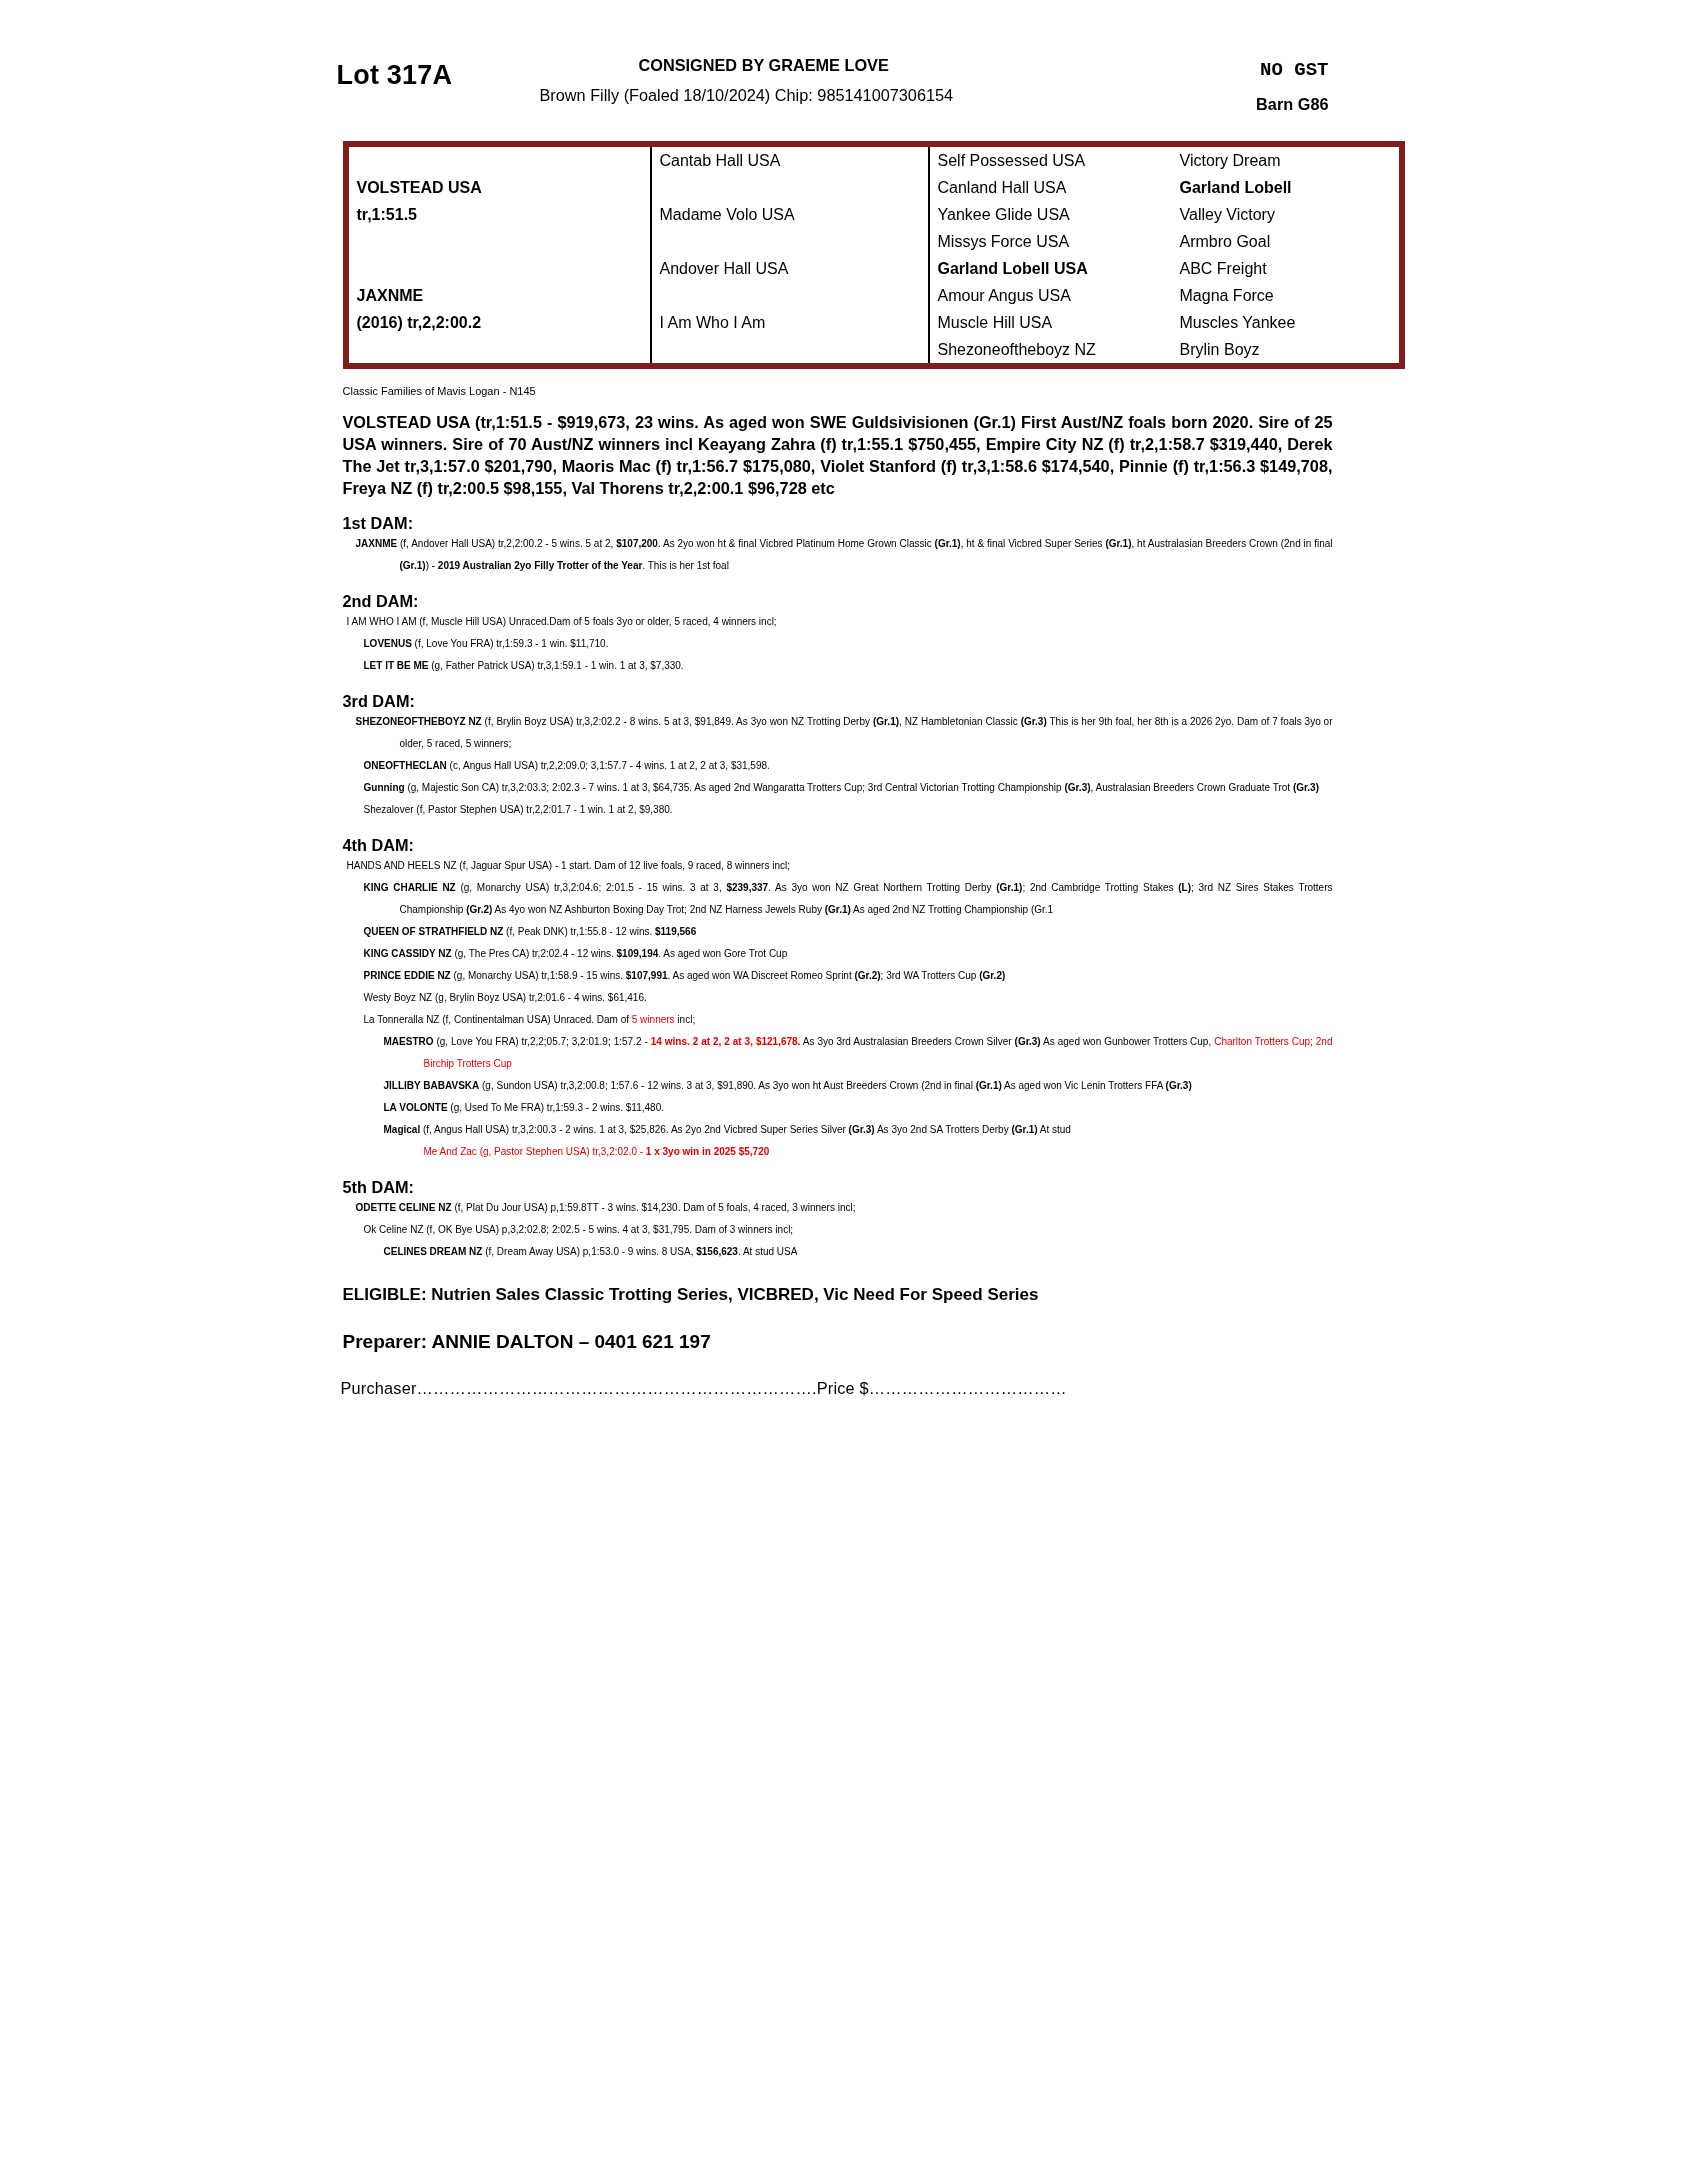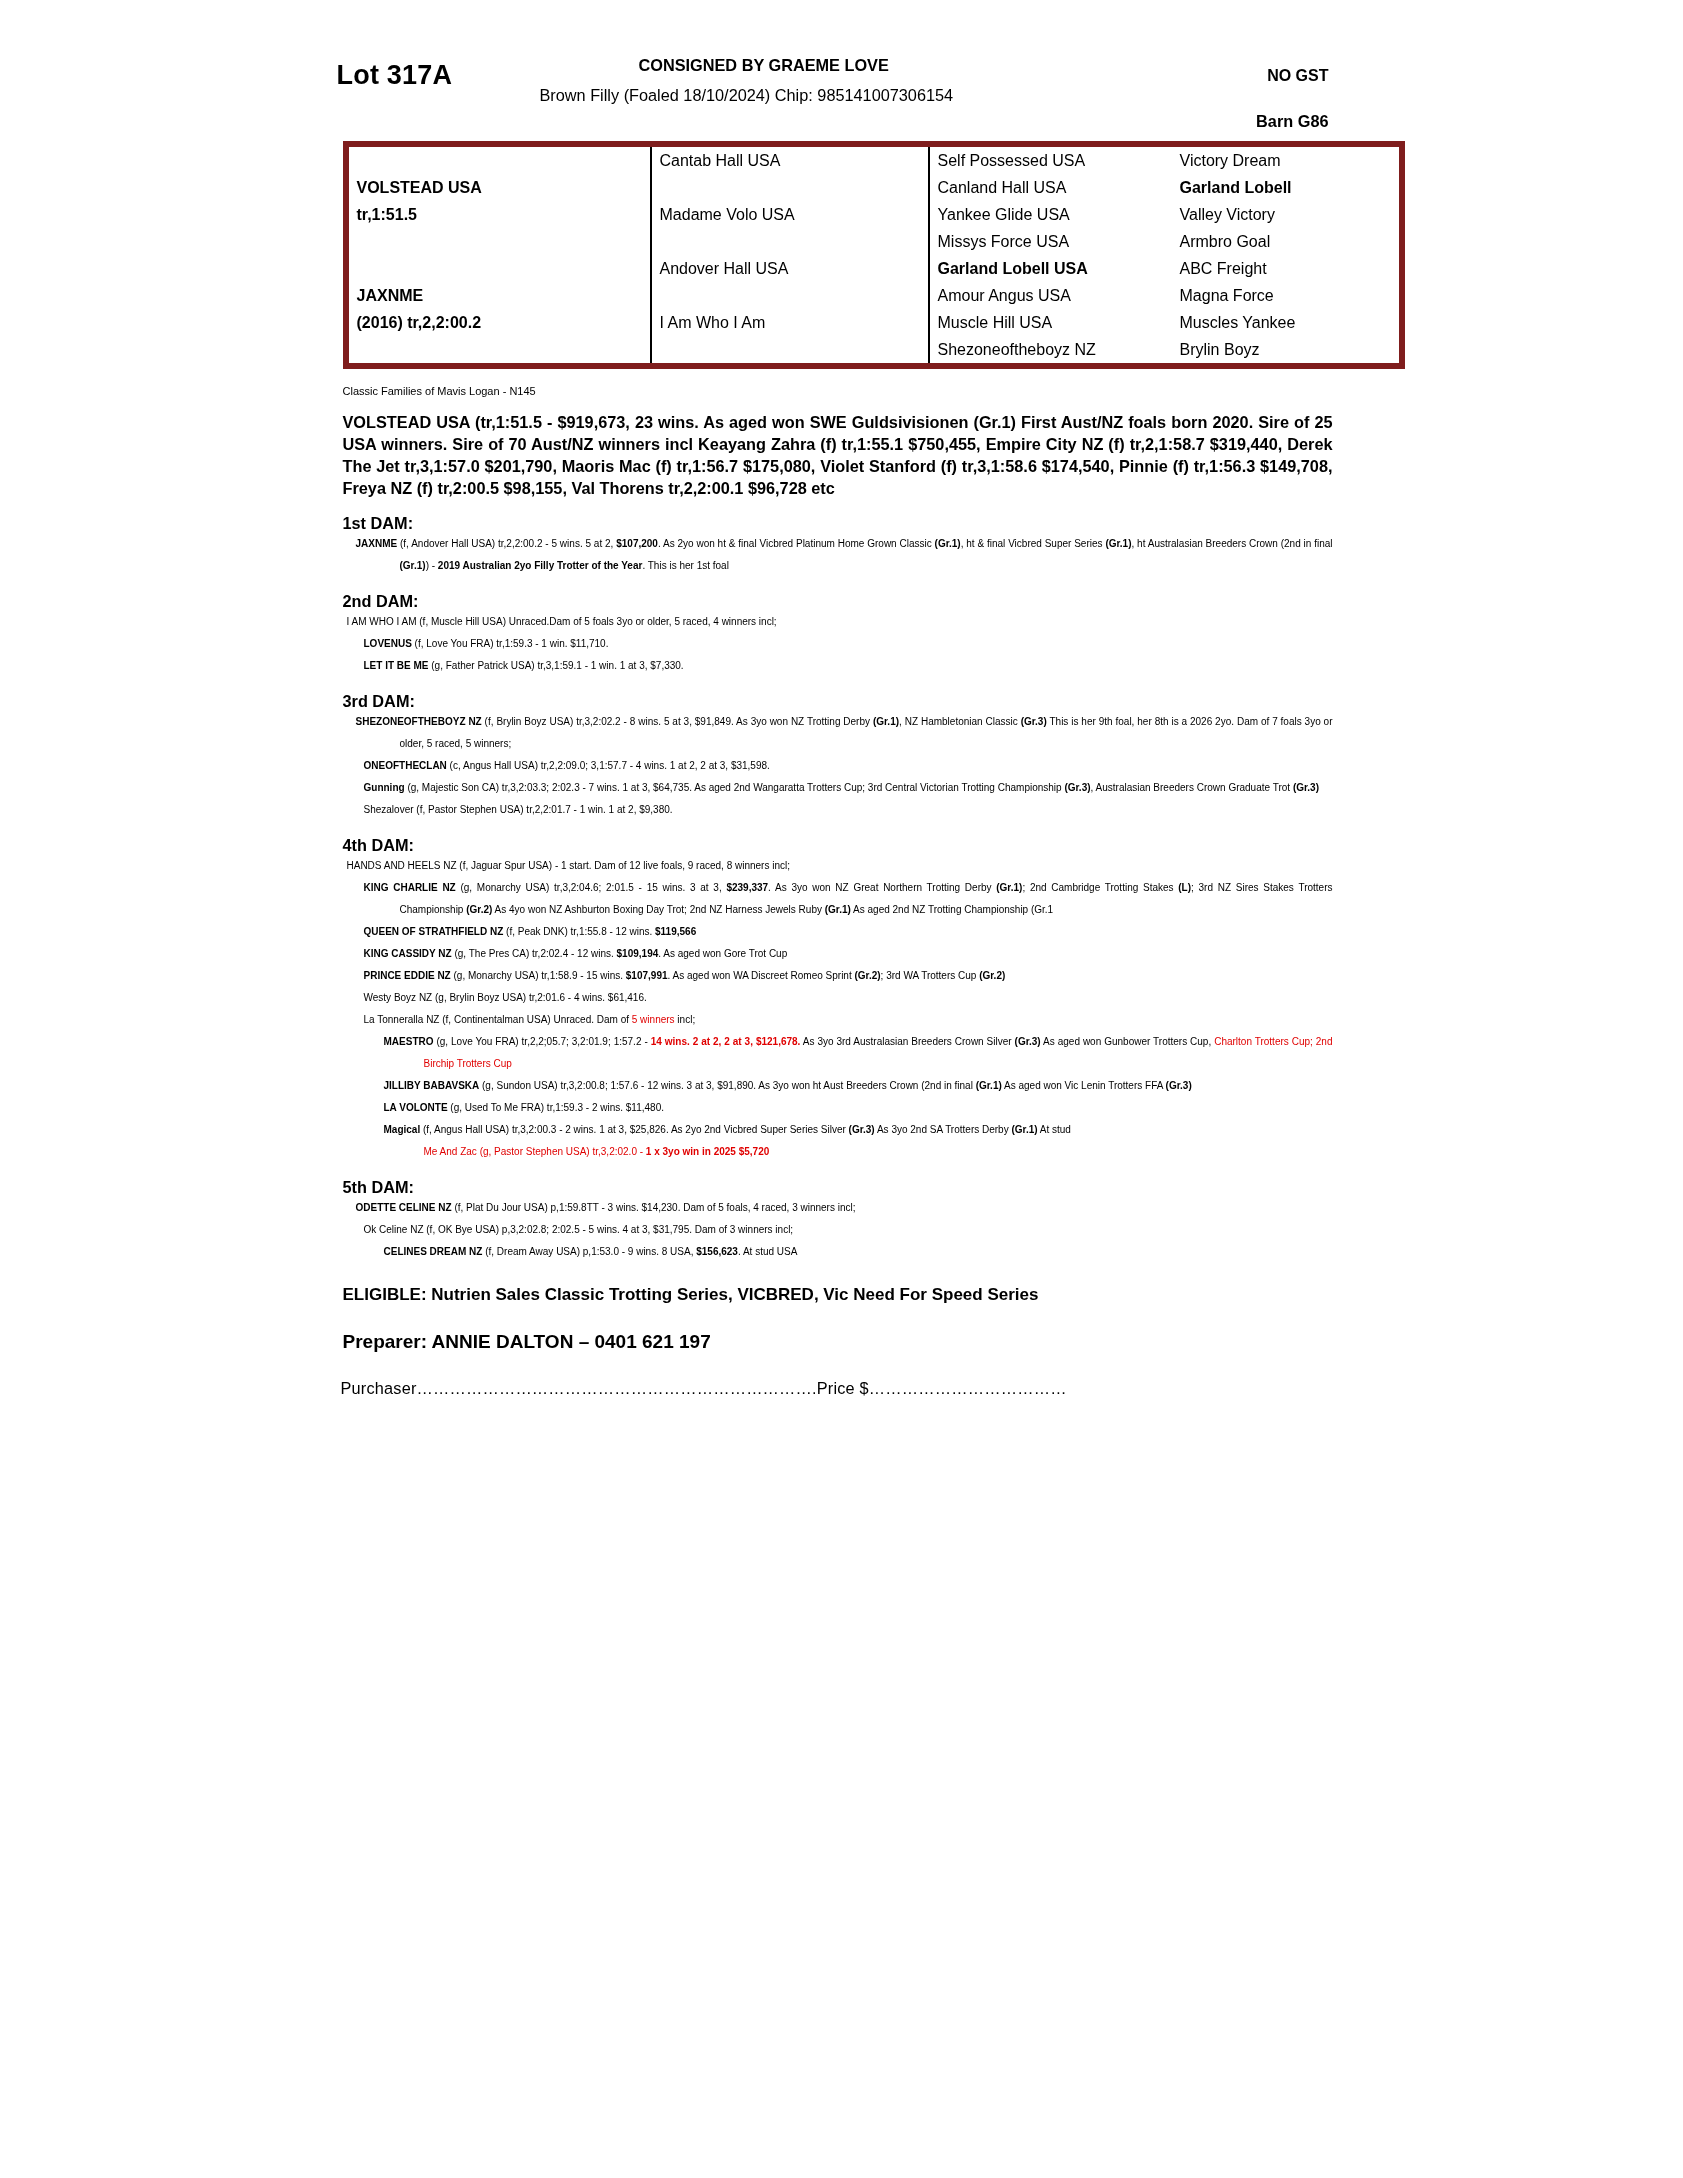--- a/index.html
+++ b/index.html
@@ -43,34 +43,35 @@
   .consigned {
     position: absolute;
     left: 302px;
     top: 16px;
     font-size: 16.3px;
     font-weight: bold;
   }
   .nogst {
     position: absolute;
     right: 18px;
-    top: 27px;
-    font-size: 16px;
-    font-weight: bold;
+    top: 19px;
+    font-size: 19px;
+    font-weight: bold;
+    font-family: Liberation Mono, monospace;
   }
   .subline {
     position: absolute;
     left: 203px;
     top: 46px;
     font-size: 16.3px;
   }
   .barn {
     position: absolute;
     right: 18px;
-    top: 72px;
+    top: 55px;
     font-size: 16.3px;
     font-weight: bold;
   }
 
   
   .ped-wrap {
     margin-top: 16px;
     margin-left: 6px;
     width: 990px;
   }

